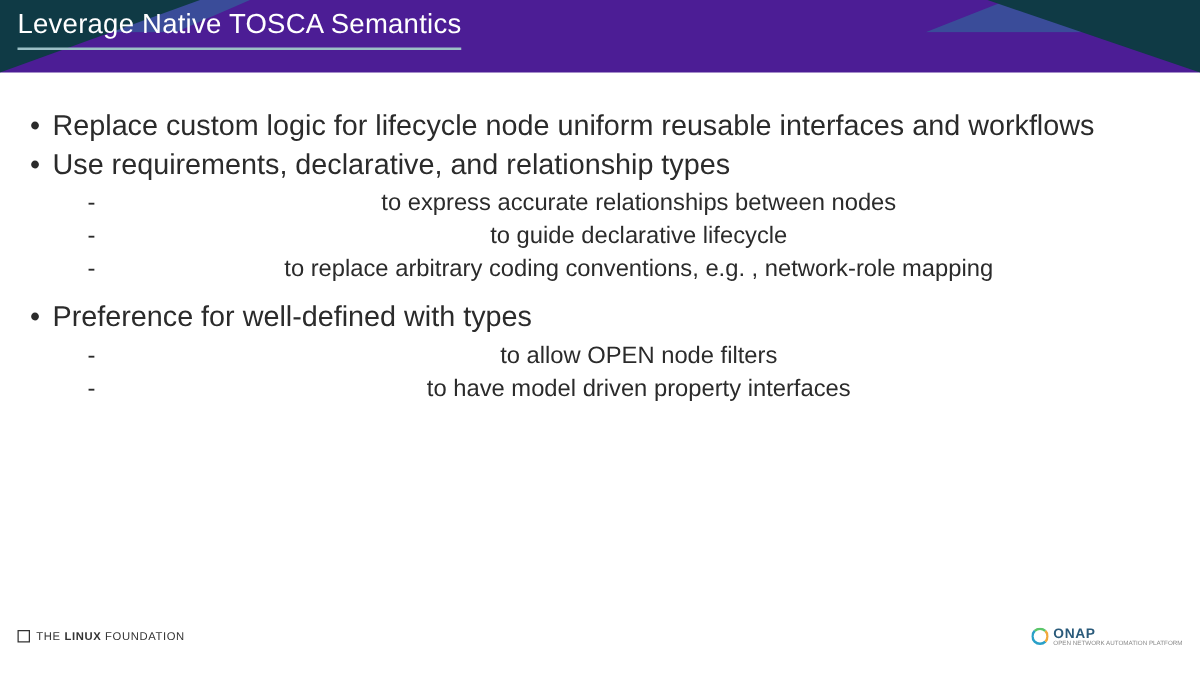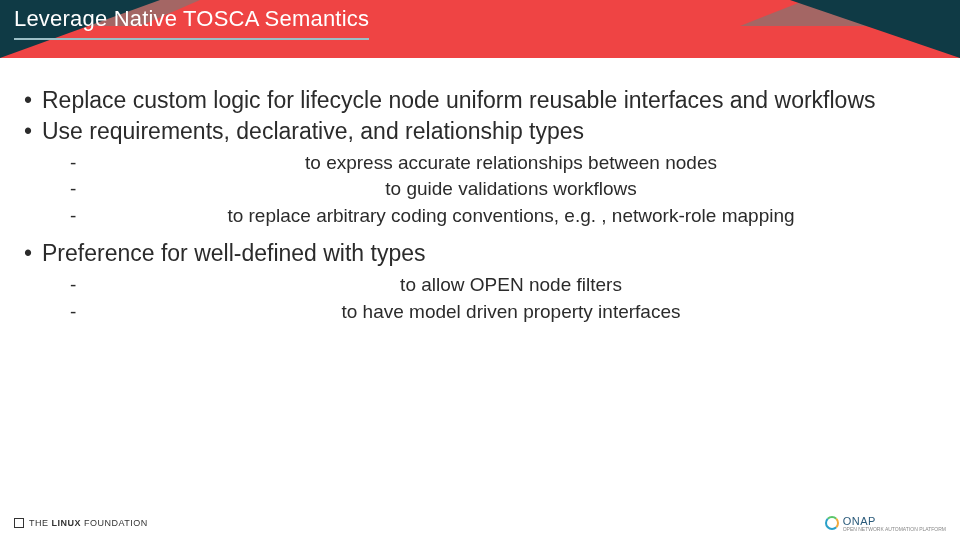--- a/index.html
+++ b/index.html
@@ -4,21 +4,21 @@
 <style>
   * { margin: 0; padding: 0; box-sizing: border-box; }
   html, body { width: 960px; height: 540px; font-family: Arial, Helvetica, sans-serif; background: #fff; overflow: hidden; }
   .slide { position: relative; width: 960px; height: 540px; }
 
   
   .header {
     position: relative;
     width: 100%;
     height: 58px;
-    background: #ef4444;
+    background: #4c1d95;
     overflow: hidden;
   }
   .geo-left-dark {
     position: absolute; left: 0; top: 0;
     width: 0; height: 0;
     border-left: 160px solid #0f3a45;
     border-bottom: 58px solid transparent;
   }
   .geo-left-teal {
     position: absolute; left: 0; top: 0;
@@ -78,21 +78,21 @@
     font-size: 19px;
     line-height: 1.4;
     color: #2b2b2b;
   }
   .bullet-l2 .dash { width: 16px; flex-shrink: 0; color: #2b2b2b; }
   .bullet-l2 .txt { flex: 1; text-align: center; }
 
   
   .footer {
     position: absolute;
-    left: 0; bottom: 0;
+    left: 0; bottom: 14px;
     width: 100%; height: 34px;
     display: flex;
     align-items: center;
     justify-content: space-between;
     padding: 0 14px;
   }
   .lf-logo {
     display: flex; align-items: center; gap: 5px;
     font-size: 9px; color: #333; letter-spacing: 0.5px;
   }
@@ -103,21 +103,21 @@
   .lf-text b { font-weight: 700; }
   .onap-logo {
     display: flex; align-items: center; gap: 4px;
     font-size: 11px; color: #2a5a7a;
   }
   .onap-ring {
     width: 14px; height: 14px; border: 2px solid #2aa0c8;
     border-top-color: #5bc66a; border-right-color: #f2a93b;
     border-radius: 50%;
   }
-  .onap-word { font-weight: 400; letter-spacing: 0.5px; }
+  .onap-word { font-weight: 700; letter-spacing: 0.5px; }
   .onap-sub { font-size: 5px; color: #888; line-height: 1; }
 </style>
 </head>
 <body>
 
 <div class="slide">
 
   <div class="header">
     <div class="geo-left-teal"></div>
     <div class="geo-left-dark"></div>
@@ -140,21 +140,21 @@
       <div class="dot">•</div>
       <div class="txt">Use requirements, declarative, and relationship types</div>
     </div>
     <div class="sub-list">
       <div class="bullet-l2">
         <div class="dash">-</div>
         <div class="txt">to express accurate relationships between nodes</div>
       </div>
       <div class="bullet-l2">
         <div class="dash">-</div>
-        <div class="txt">to guide validations workflows</div>
+        <div class="txt">to guide declarative lifecycle</div>
       </div>
       <div class="bullet-l2">
         <div class="dash">-</div>
         <div class="txt">to replace arbitrary coding conventions, e.g. , network-role mapping</div>
       </div>
     </div>
 
     <div class="bullet-l1">
       <div class="dot">•</div>
       <div class="txt">Preference for well-defined with types</div>

